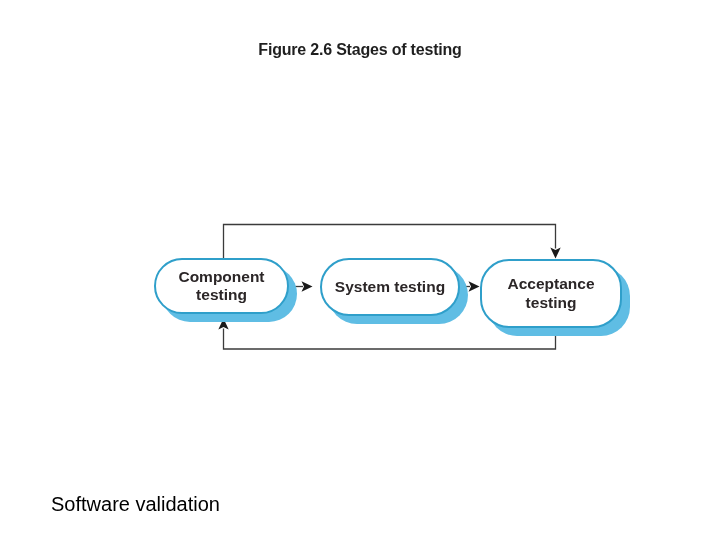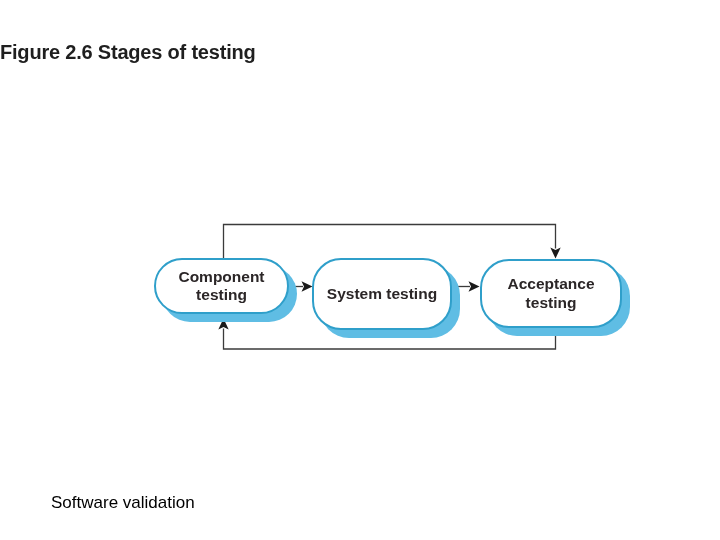--- a/index.html
+++ b/index.html
@@ -8,21 +8,22 @@
     background: #ffffff;
     position: relative;
     overflow: hidden;
     font-family: "Liberation Sans", sans-serif;
   }
   .slide { position: absolute; inset: 0; }
 
   .slide-title {
     position: absolute;
     left: 0; right: 0; top: 41px;
-    font-size: 20px;
+    text-align: center;
+    font-size: 16px;
     font-weight: bold;
     letter-spacing: -0.2px;
     color: #1f1f1f;
   }
 
   .diagram-svg {
     position: absolute;
     left: 0; top: 0;
     z-index: 1;
   }
@@ -39,27 +40,27 @@
     flex-direction: column;
     align-items: center;
     justify-content: center;
     text-align: center;
     font-size: 15.5px;
     font-weight: 600;
     line-height: 1.18;
     color: #2b2627;
   }
   .node-component  { left: 154px; top: 258px; width: 135px; height: 56px; align-items: center; }
-  .node-system     { left: 312px; top: 258px; width: 140px; height: 72px; }
+  .node-system     { left: 320px; top: 258px; width: 140px; height: 58px; }
   .node-acceptance { left: 480px; top: 259px; width: 142px; height: 69px; }
 
   .caption {
     position: absolute;
     left: 51px; top: 493px;
-    font-size: 17px;
+    font-size: 20px;
     color: #000000;
   }
 
   .line { stroke: #3b3b3b; stroke-width: 1.3; fill: none; }
   .head { fill: #1a1a1a; stroke: none; }
 </style>
 </head>
 <body>
 
 <div class="slide">

